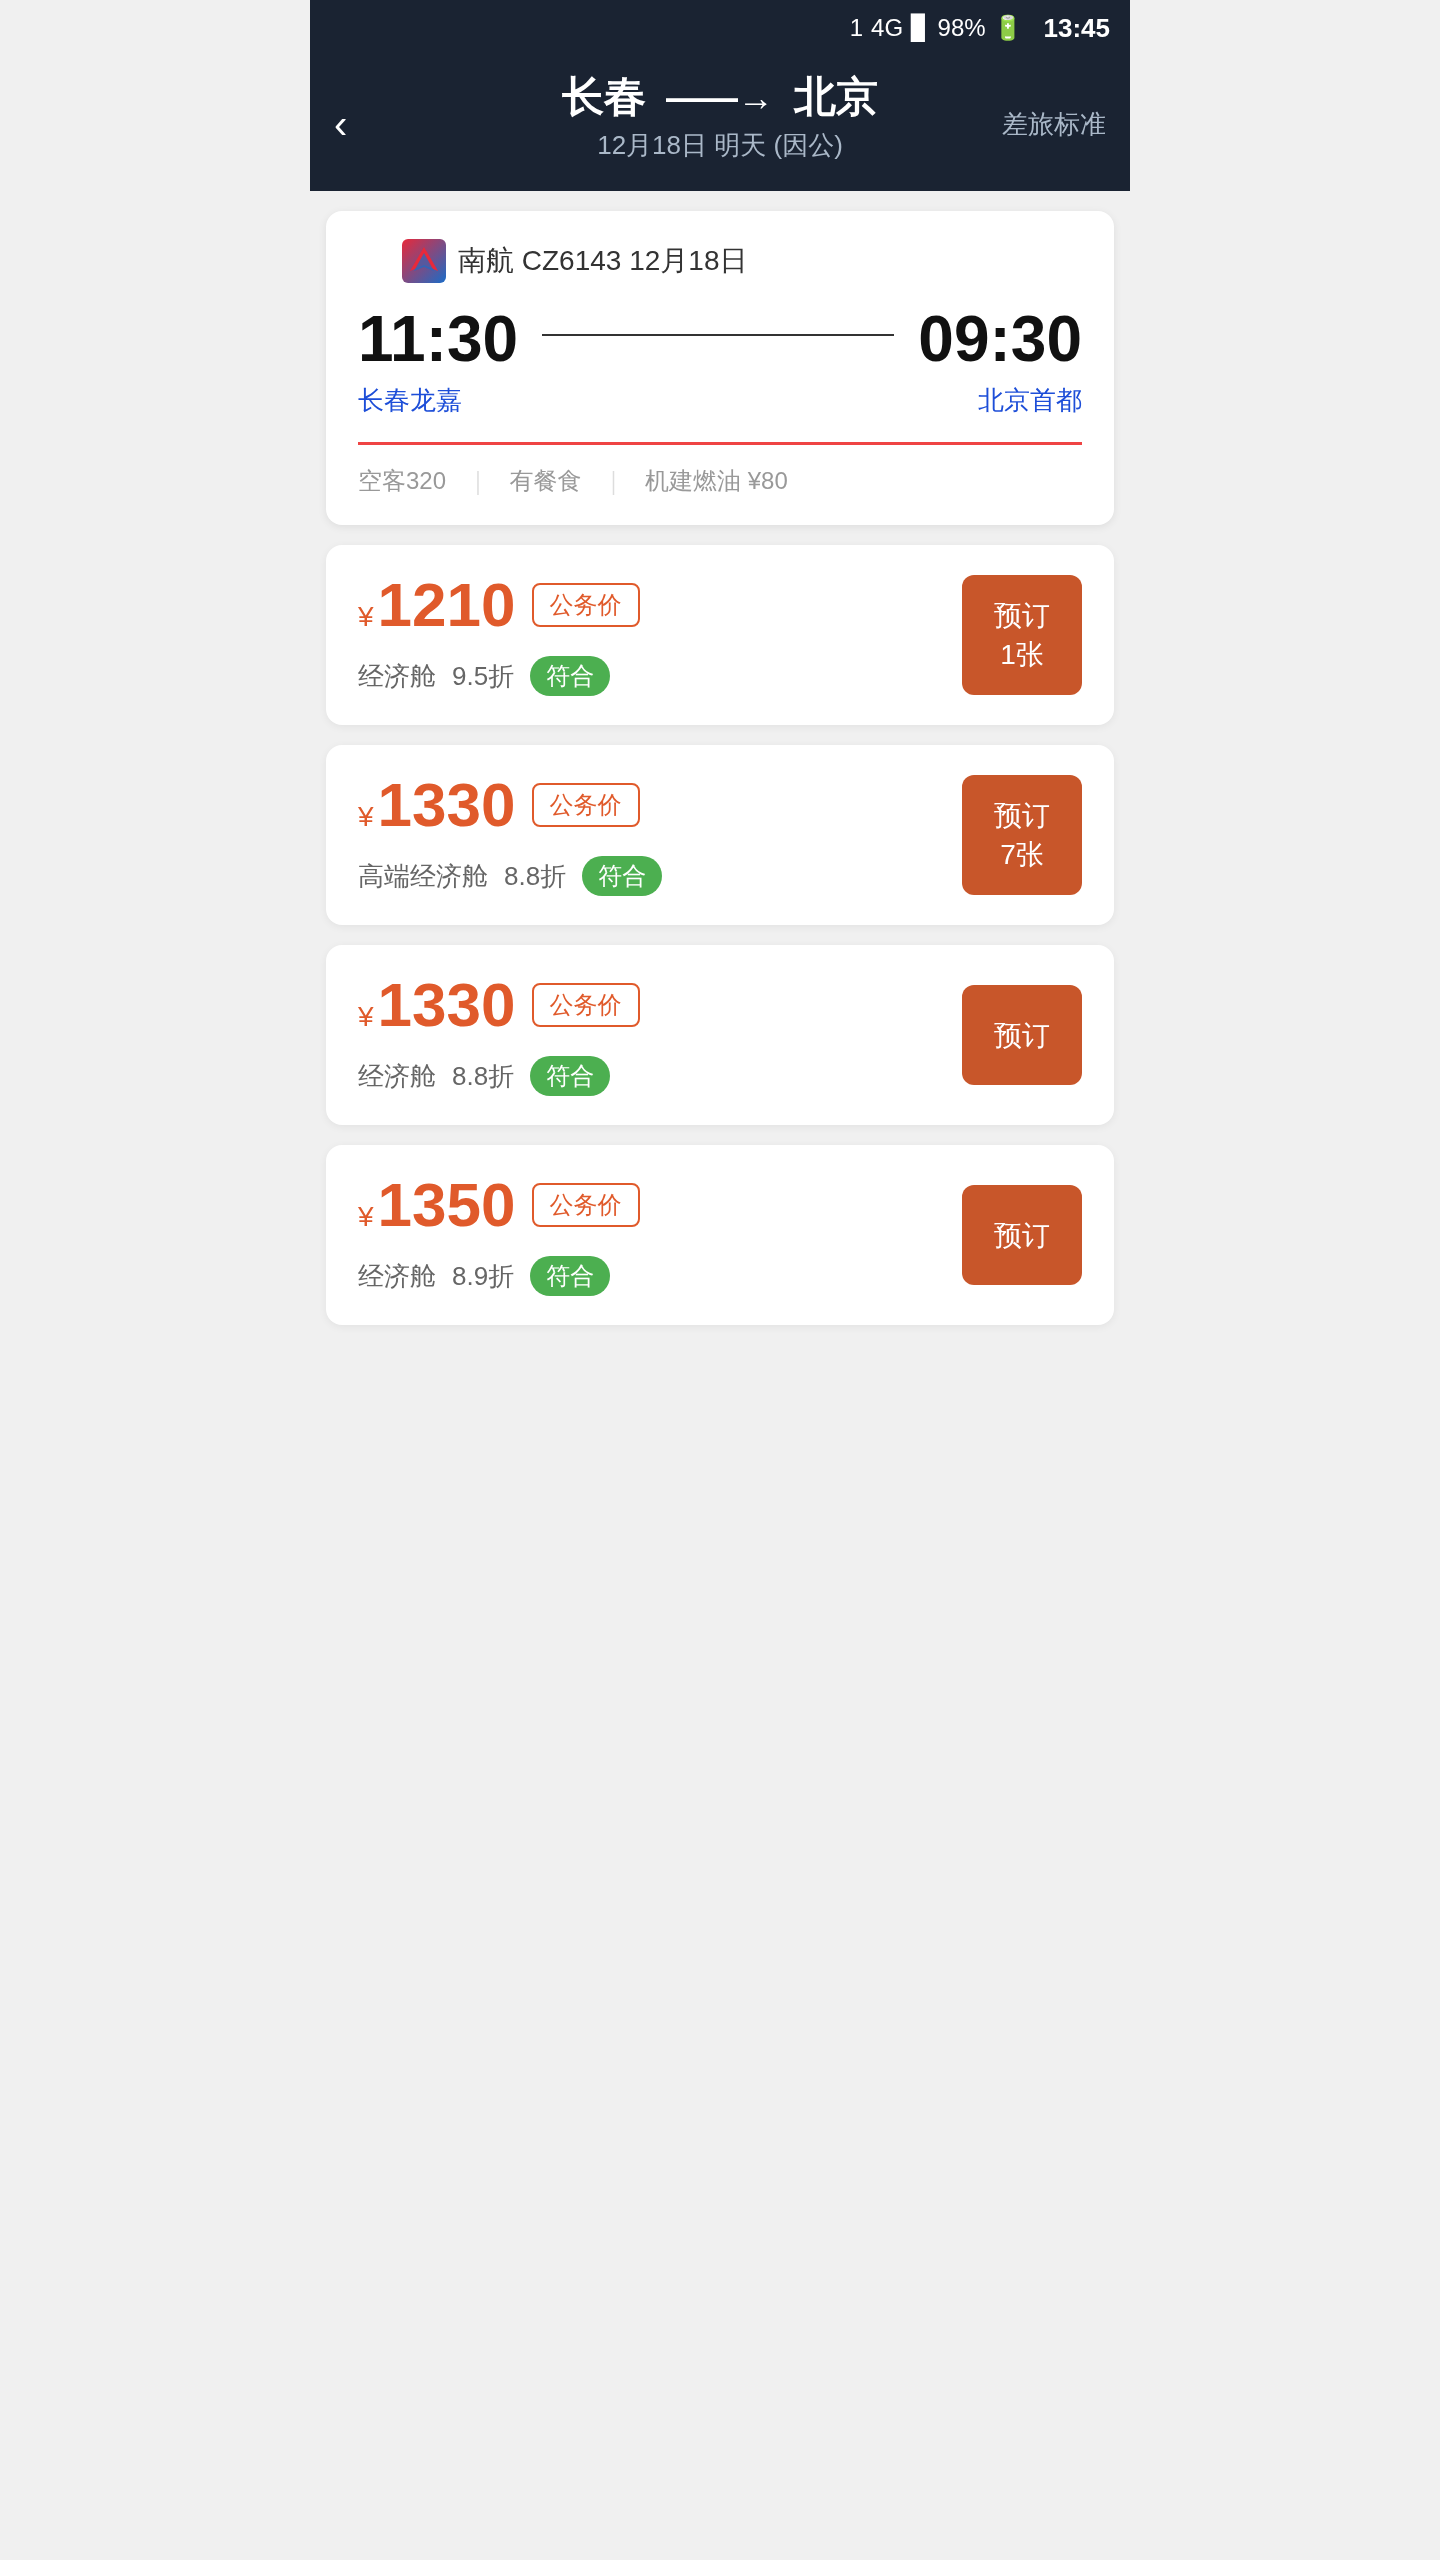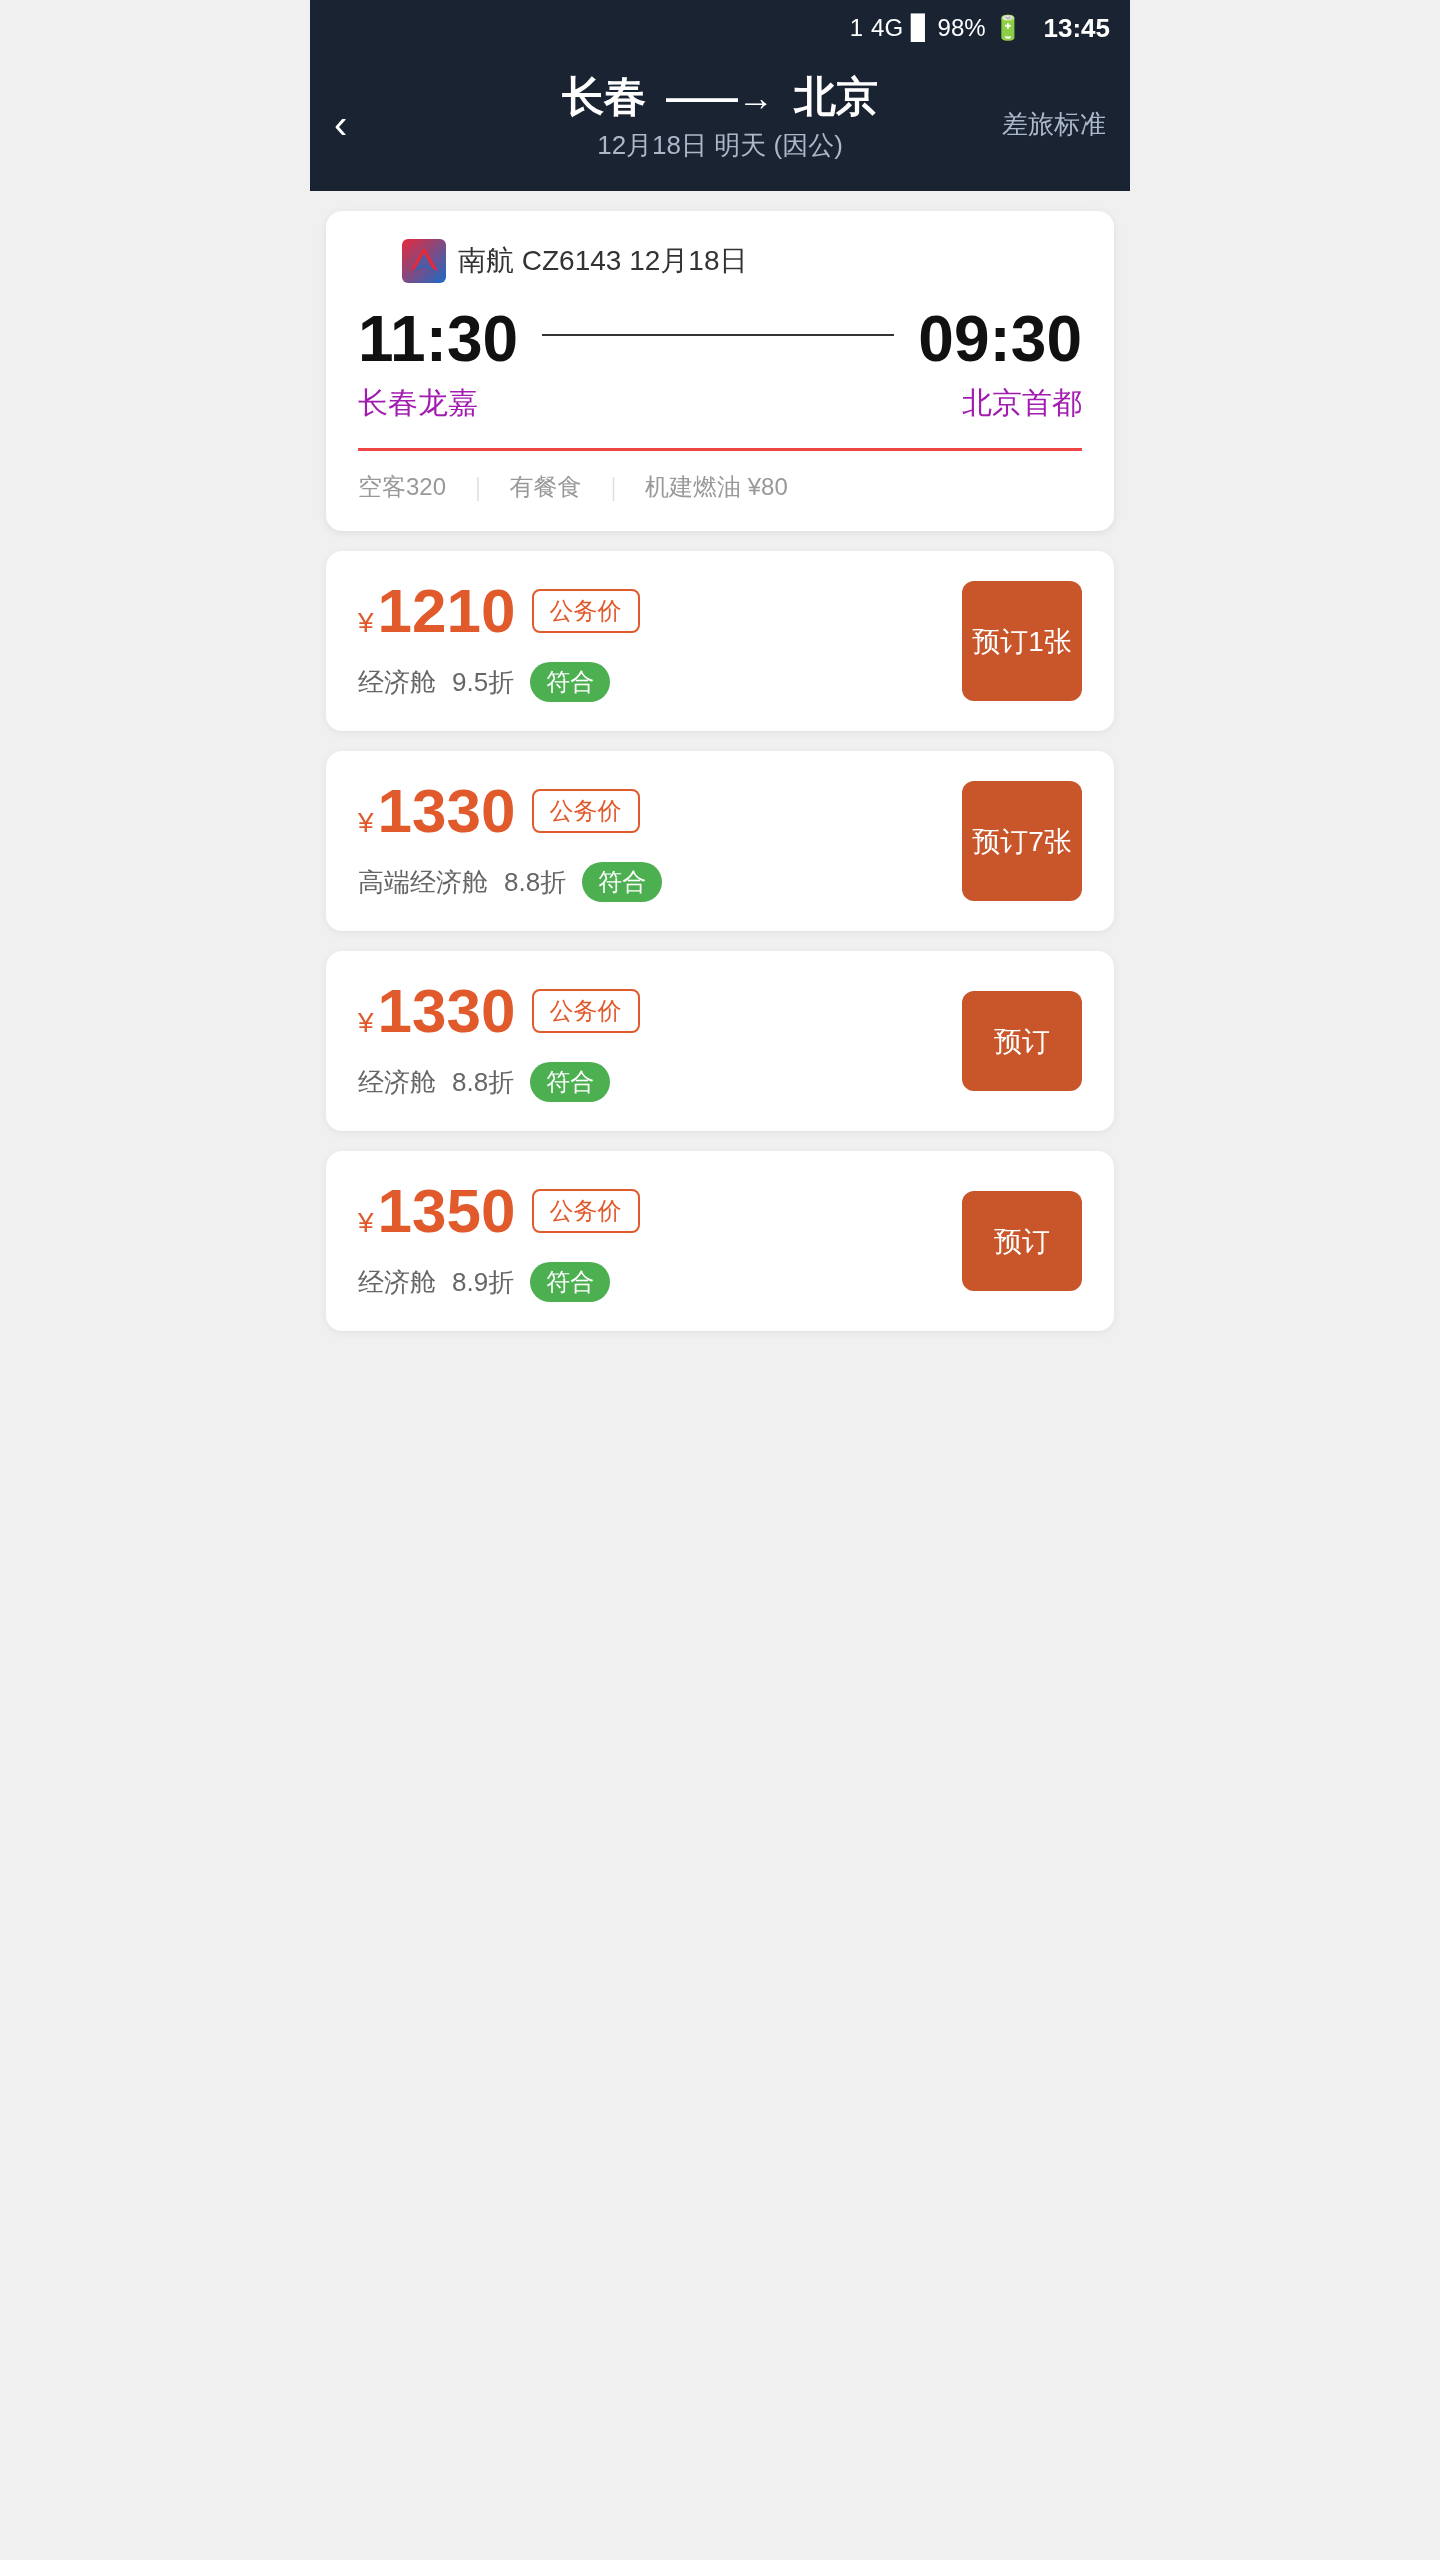--- a/index.html
+++ b/index.html
@@ -147,22 +147,22 @@
       top: -4px;
     }
 
     .airport-names {
       display: flex;
       justify-content: space-between;
       margin-bottom: 24px;
     }
 
     .airport-name {
-      font-size: 30px;
-      color: #a21caf;
+      font-size: 26px;
+      color: #1d4ed8;
       font-weight: 500;
     }
 
     .flight-details {
       display: flex;
       align-items: flex-end;
       gap: 20px;
       color: #999;
       font-size: 24px;
       border-top: 3px solid #ef4444;
@@ -249,21 +249,21 @@
     .book-btn {
       background: #c8562a;
       color: white;
       border: none;
       border-radius: 12px;
       width: 120px;
       min-height: 120px;
       font-size: 28px;
       cursor: pointer;
       display: flex;
-      flex-direction: row;
+      flex-direction: column;
       align-items: center;
       justify-content: center;
       line-height: 1.4;
       text-align: center;
       margin-left: 20px;
       flex-shrink: 0;
     }
 
     .book-btn.single-line {
       min-height: 100px;

